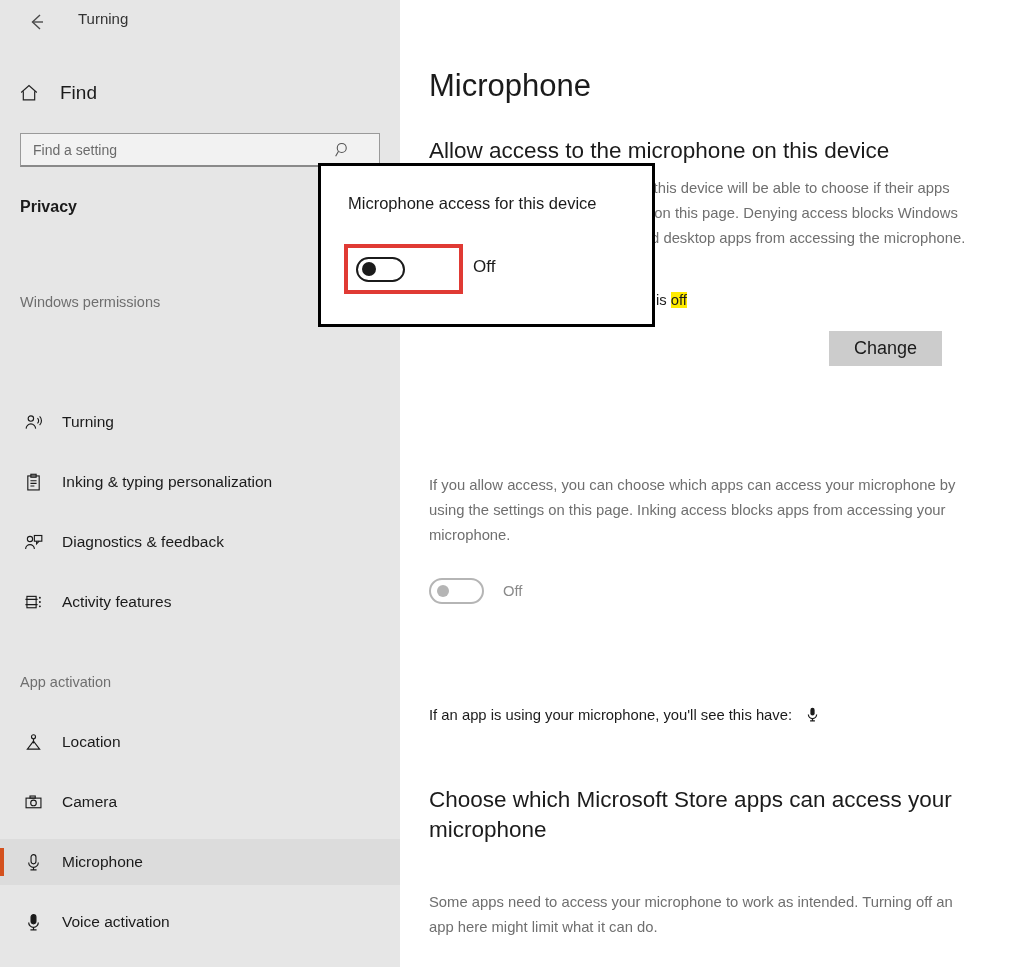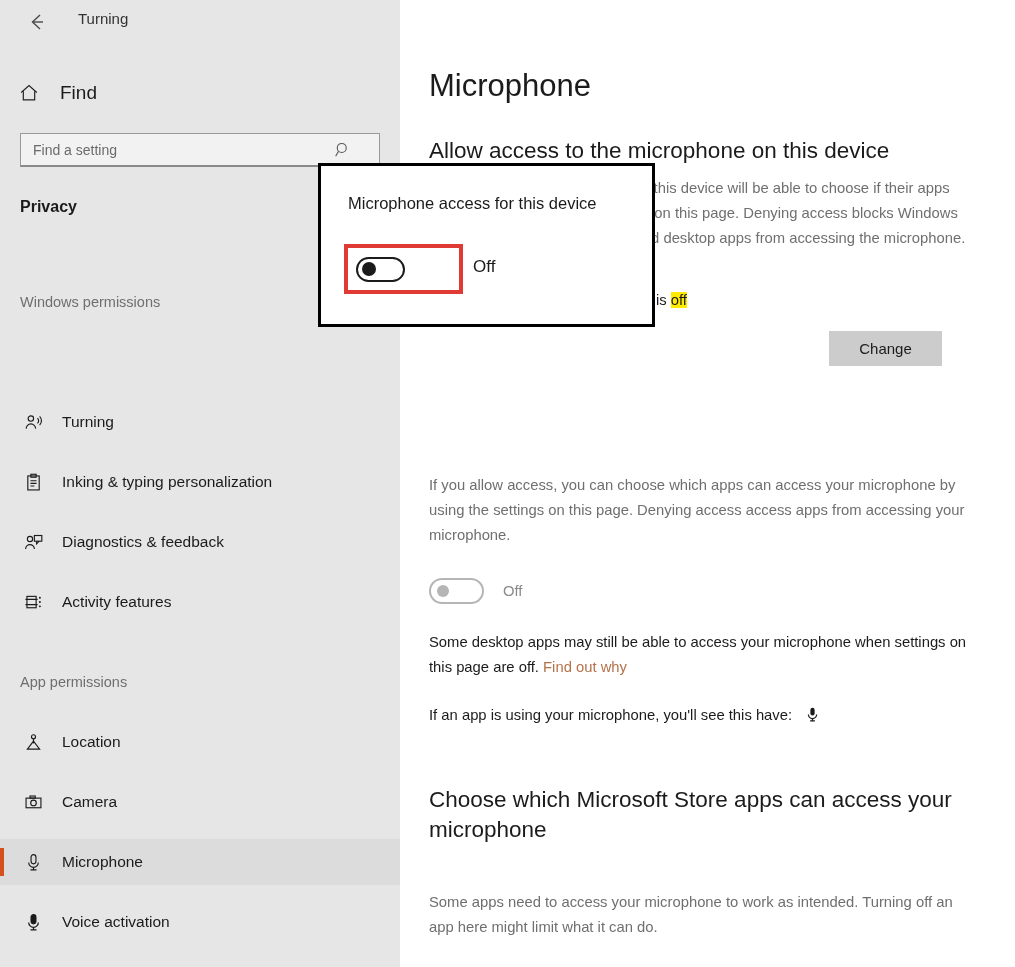--- a/index.html
+++ b/index.html
@@ -125,21 +125,21 @@
     position: absolute; left: 29px; top: 292px;
     font-size: 14.8px; color: #1b1b1b;
   }
   .hl { background: #ffeb00; color: #1b1b1b; }
 
   .change-btn {
     position: absolute; left: 429px; top: 331px;
     width: 113px; height: 35px;
     background: #cccccc; border: 1px solid #cccccc;
     font-family: "Liberation Sans", sans-serif;
-    font-size: 15px; color: #1b1b1b;
+    font-size: 18px; color: #1b1b1b;
     cursor: pointer; padding: 0;
   }
 
   
   .toggle-row {
     position: absolute; left: 29px; top: 578px;
     display: flex; align-items: center;
   }
   .toggle {
     width: 55px; height: 26px; border-radius: 13px;
@@ -290,21 +290,21 @@
           <rect x="4.5" y="5" width="10.5" height="13" fill="none" stroke="#1b1b1b" stroke-width="1.3"></rect>
           <path d="M2.8 8.5 H16.7 M2.8 14.5 H16.7" stroke="#1b1b1b" stroke-width="1.3"></path>
           <circle cx="19.3" cy="6.6" r="1.1" fill="#1b1b1b"></circle>
           <circle cx="19.3" cy="11.5" r="1.1" fill="#1b1b1b"></circle>
           <circle cx="19.3" cy="16.4" r="1.1" fill="#1b1b1b"></circle>
         </svg>
       </span>
       <span class="nav-lbl">Activity features</span>
     </div>
 
-    <div class="group-label group-apps">App permissions</div>
+    <div class="group-label group-apps">App activation</div>
 
     <div class="nav-item" style="top:719px">
       <span class="nav-ic">
         <svg width="21" height="21" viewBox="0 0 24 24" aria-hidden="true">
           <circle cx="12" cy="5.4" r="2.3" fill="none" stroke="#1b1b1b" stroke-width="1.3"></circle>
           <path d="M12 7.8 L12 13" fill="none" stroke="#1b1b1b" stroke-width="1.3"></path>
           <path d="M12 10.5 L5 19.5 L19 19.5 Z" fill="none" stroke="#1b1b1b" stroke-width="1.3"></path>
         </svg>
       </span>
       <span class="nav-lbl">Location</span>
@@ -352,32 +352,29 @@
 
     <div class="body-text p-device">If you allow access, anyone using this device will be able to choose if their apps have access by using the settings on this page. Denying access blocks Windows features, Microsoft Store apps, and desktop apps from accessing the microphone.</div>
 
     <div class="status-line">
       <span>Microphone access for this device is </span><span class="hl">off</span>
     </div>
 
     <button class="change-btn">Change</button>
 
 
-    <div class="body-text p-apps">If you allow access, you can choose which apps can access your microphone by using the settings on this page. Denying access access apps from accessing your microphone.</div>
+    <div class="body-text p-apps">If you allow access, you can choose which apps can access your microphone by using the settings on this page. Inking access blocks apps from accessing your microphone.</div>
 
     <div class="toggle-row">
       <span class="toggle">
         <span class="knob"></span>
       </span>
       <span class="toggle-label">Off</span>
     </div>
 
-    <div class="note-desktop">
-      <span>Some desktop apps may still be able to access your microphone when settings on this page are off. </span><a class="link">Find out why</a>
-    </div>
 
     <div class="icon-note">
       <span>If an app is using your microphone, you'll see this have:</span>
       <span class="mic-glyph">
         <svg width="17" height="19" viewBox="0 0 24 24" aria-hidden="true">
           <rect x="9" y="2.5" width="6" height="11" rx="3" fill="#1b1b1b"></rect>
           <path d="M6.2 12 a5.8 5.8 0 0 0 11.6 0" fill="none" stroke="#1b1b1b" stroke-width="1.8"></path>
           <path d="M12 17.8 L12 21 M8.6 21 H15.4" stroke="#1b1b1b" stroke-width="1.8"></path>
         </svg>
       </span>

